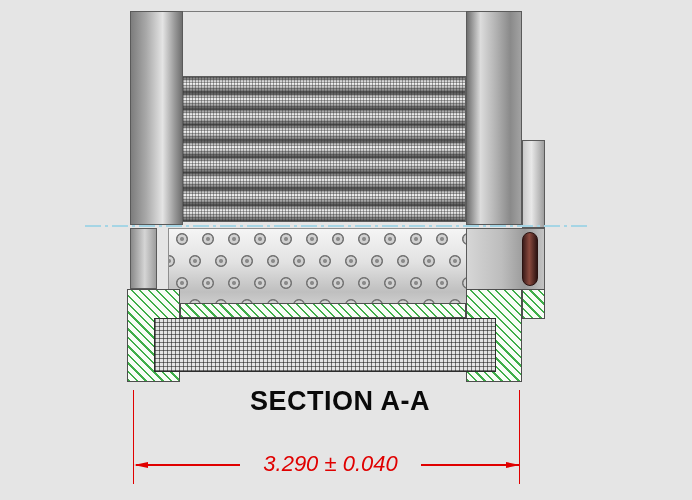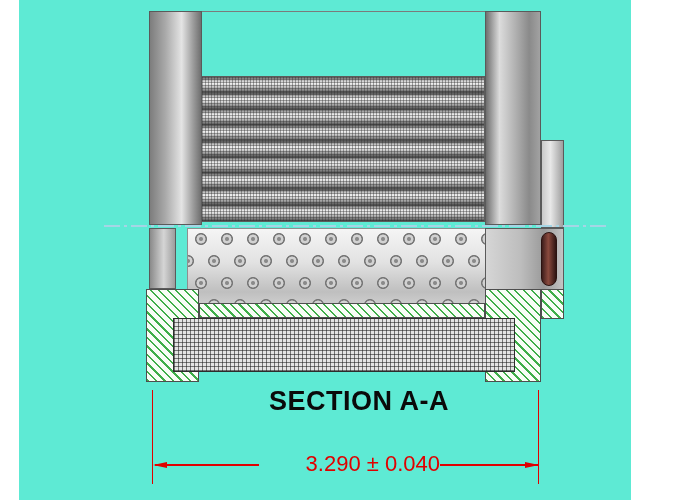--- a/index.html
+++ b/index.html
@@ -1,19 +1,18 @@
 <!DOCTYPE html>
 <html style="--dimension: #e00000; --hatch: #3fae49; --centerline: #a5d5e5;"><head>
 <meta charset="utf-8">
 <style>
   html,body{margin:0;padding:0;background:#ffffff;}
   .canvas{
-    position:relative;width:612px;height:500px;background:#5eead4;overflow:hidden;
+    position:relative;width:692px;height:500px;background:#e5e5e5;overflow:hidden;
     font-family:"Liberation Sans", sans-serif;
-    margin-left:19px;
   }
   .abs{position:absolute;}
 
   
   .top-line{left:130px;top:11px;width:392px;height:1px;background:#7b7b7b;}
 
   
   .cap{border:1px solid #5a5a5a;box-sizing:border-box;}
   .cap-left{
     left:130px;top:11px;width:53px;height:214px;
@@ -116,22 +115,22 @@
   .ext-right{left:519px;}
   .dim-line{top:464px;height:2px;background:var(--dimension,#e00000);}
   .dim-line-left{left:136px;width:104px;}
   .dim-line-right{left:421px;width:98px;}
   .arrow{width:0;height:0;top:462px;}
   .arrow-left{left:134px;border-top:3px solid transparent;border-bottom:3px solid transparent;
     border-right:14px solid var(--dimension,#e00000);}
   .arrow-right{left:506px;border-top:3px solid transparent;border-bottom:3px solid transparent;
     border-left:14px solid var(--dimension,#e00000);}
   .dim-text{
-    left:240px;top:451px;width:181px;text-align:right;
-    font-size:22px;font-weight:500;color:var(--dimension,#e00000);white-space:nowrap;
+    left:240px;top:451px;width:181px;text-align:center;
+    font-size:22px;font-weight:500;color:var(--dimension,#e00000);white-space:nowrap;font-style:italic;
   }
 </style>
 </head>
 <body>
 
 <div class="canvas">
 
   <div class="abs top-line"></div>
 
   <div class="abs cap cap-left"></div>

